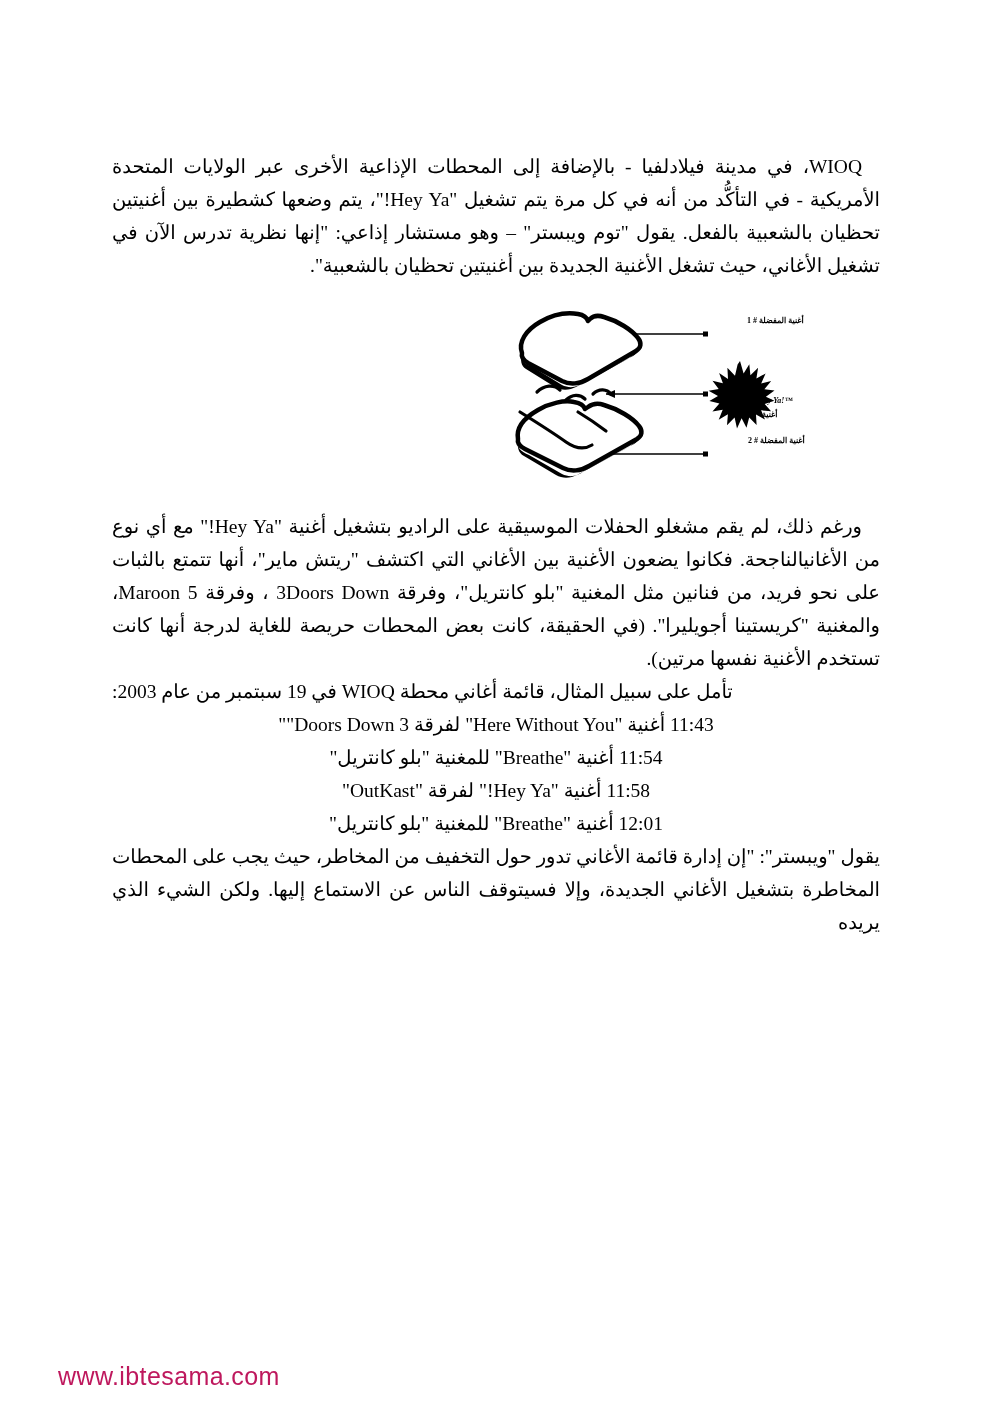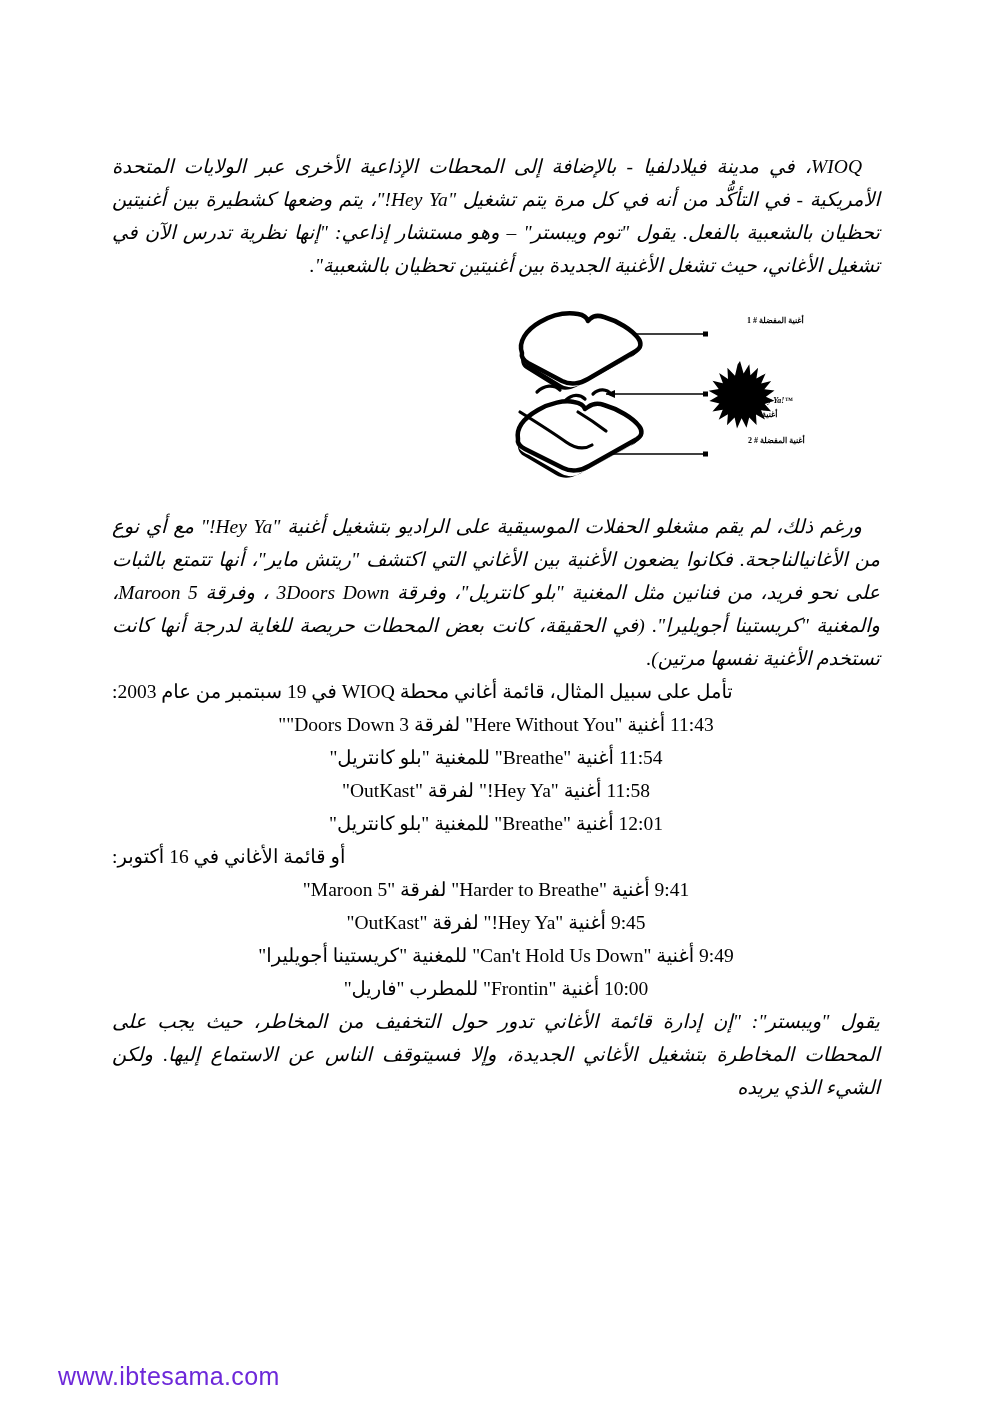--- a/index.html
+++ b/index.html
@@ -32,21 +32,20 @@
     text-align: justify;
   }
 
   p.para {
     margin: 0 0 0 0;
     font-size: 19.5px;
     line-height: 33px;
     text-align: justify;
     text-justify: inter-word;
     letter-spacing: 0;
-    font-style: italic;
   }
 
   p.para.first-indent {
     text-indent: 18px;
   }
 
   
   .figure {
     position: relative;
     margin: 26px 0 30px 0;
@@ -97,21 +96,21 @@
     margin: 0;
   }
 
   
   .watermark {
     position: absolute;
     left: 58px;
     top: 1362px;
     font-family: "Liberation Sans", sans-serif;
     font-size: 25px;
-    color: #6d28d9;
+    color: #be185d;
     letter-spacing: 0.4px;
     direction: ltr;
     user-select: none;
   }
 </style>
 </head>
 <body>
 
 <div class="page">
 
@@ -205,27 +204,20 @@
     <p class="para first-indent">ورغم ذلك، لم يقم مشغلو الحفلات الموسيقية على الراديو بتشغيل أغنية "Hey Ya!" مع أي نوع من الأغانيالناجحة. فكانوا يضعون الأغنية بين الأغاني التي اكتشف "ريتش ماير"، أنها تتمتع بالثبات على نحو فريد، من فنانين مثل المغنية "بلو كانتريل"، وفرقة 3Doors Down ، وفرقة Maroon 5، والمغنية "كريستينا أجويليرا". (في الحقيقة، كانت بعض المحطات حريصة للغاية لدرجة أنها كانت تستخدم الأغنية نفسها مرتين).</p>
 
     <div class="playlist">
       <p class="pl-head">تأمل على سبيل المثال، قائمة أغاني محطة WIOQ في 19 سبتمبر من عام 2003:</p>
       <p class="pl-line">11:43 أغنية "Here Without You" لفرقة 3 Doors Down""</p>
       <p class="pl-line">11:54 أغنية "Breathe" للمغنية "بلو كانتريل"</p>
       <p class="pl-line">11:58 أغنية "Hey Ya!" لفرقة "OutKast"</p>
       <p class="pl-line">12:01 أغنية "Breathe" للمغنية "بلو كانتريل"</p>
     </div>
 
-    <div class="playlist">
-      <p class="pl-head">أو قائمة الأغاني في 16 أكتوبر:</p>
-      <p class="pl-line">9:41 أغنية "Harder to Breathe" لفرقة "Maroon 5"</p>
-      <p class="pl-line">9:45 أغنية "Hey Ya!" لفرقة "OutKast"</p>
-      <p class="pl-line">9:49 أغنية "Can't Hold Us Down" للمغنية "كريستينا أجويليرا"</p>
-      <p class="pl-line">10:00 أغنية "Frontin" للمطرب "فاريل"</p>
-    </div>
 
 
     <p class="para">يقول "ويبستر": "إن إدارة قائمة الأغاني تدور حول التخفيف من المخاطر، حيث يجب على المحطات المخاطرة بتشغيل الأغاني الجديدة، وإلا فسيتوقف الناس عن الاستماع إليها. ولكن الشيء الذي يريده</p>
 
   </div>
 
   <div class="watermark">www.ibtesama.com</div>
 
 </div>
 

